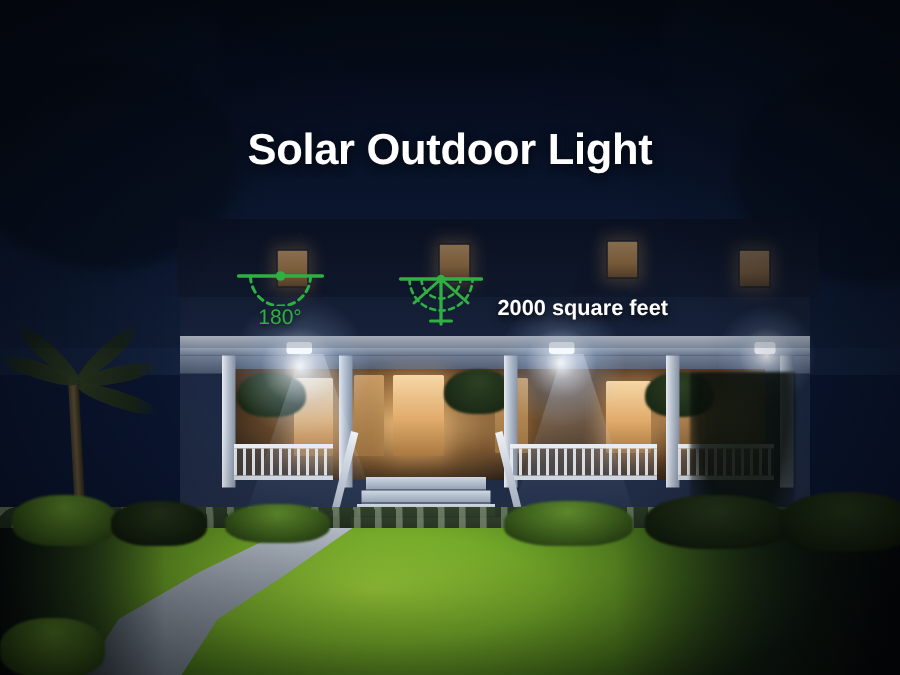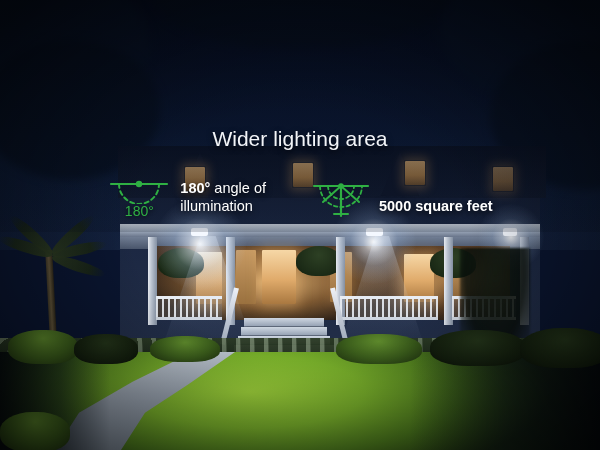--- a/index.html
+++ b/index.html
@@ -339,54 +339,50 @@
     <div class="shrub dark" style="left:520px; top:328px; width:90px; height:40px;"></div>
     <div class="shrub" style="left:0px;   top:412px; width:70px; height:40px;"></div>
 
     <div class="vignette-top"></div>
     <div class="vignette-edge"></div>
   </div>
 
   <div class="overlay">
 
 
-
-    <div class="subhead">Wider lighting area</div>
+    <div class="headline">Solar Outdoor Light</div>
+
 
     <div class="features">
 
       <div class="feature">
         <div class="feat-icon">
           <svg viewBox="0 0 64 26" width="64" height="26" aria-hidden="true">
             <line x1="4" y1="6" x2="60" y2="6" stroke="#2fb043" stroke-width="2.2" stroke-linecap="round"></line>
             <circle cx="32" cy="6" r="3.2" fill="#2fb043"></circle>
             <path d="M12 6 A20 20 0 0 0 52 6" fill="none" stroke="#2fb043" stroke-width="2" stroke-dasharray="4 3.4" stroke-linecap="round"></path>
           </svg>
           <div class="icon-cap">180°</div>
-        </div>
-        <div class="feat-text">
-          <b>180°</b><span> angle of</span><br>
-          <span>illumination</span>
         </div>
       </div>
 
       <div class="feature">
         <div class="feat-icon" style="width:58px;">
           <svg viewBox="0 0 58 40" width="58" height="40" aria-hidden="true">
             <line x1="2" y1="8" x2="56" y2="8" stroke="#2fb043" stroke-width="2.2" stroke-linecap="round"></line>
             <circle cx="29" cy="8" r="2.8" fill="#2fb043"></circle>
             <line x1="29" y1="8" x2="29" y2="38" stroke="#2fb043" stroke-width="2.2" stroke-linecap="round"></line>
             <line x1="29" y1="8" x2="11" y2="24" stroke="#2fb043" stroke-width="2" stroke-linecap="round"></line>
             <line x1="29" y1="8" x2="47" y2="24" stroke="#2fb043" stroke-width="2" stroke-linecap="round"></line>
             <line x1="22" y1="36" x2="36" y2="36" stroke="#2fb043" stroke-width="2" stroke-linecap="round"></line>
             <path d="M16 8 A13 13 0 0 0 42 8" fill="none" stroke="#2fb043" stroke-width="1.8" stroke-dasharray="3.4 3" stroke-linecap="round"></path>
             <path d="M8 8 A21 21 0 0 0 50 8" fill="none" stroke="#2fb043" stroke-width="1.8" stroke-dasharray="3.4 3" stroke-linecap="round"></path>
           </svg>
         </div>
         <div class="feat-text">
           <br>
-          <b>5000 square feet</b>
+          <b>2000 square feet</b>
         </div>
       </div>
 
     </div>
   </div>
 </div>
 
 </body></html>

